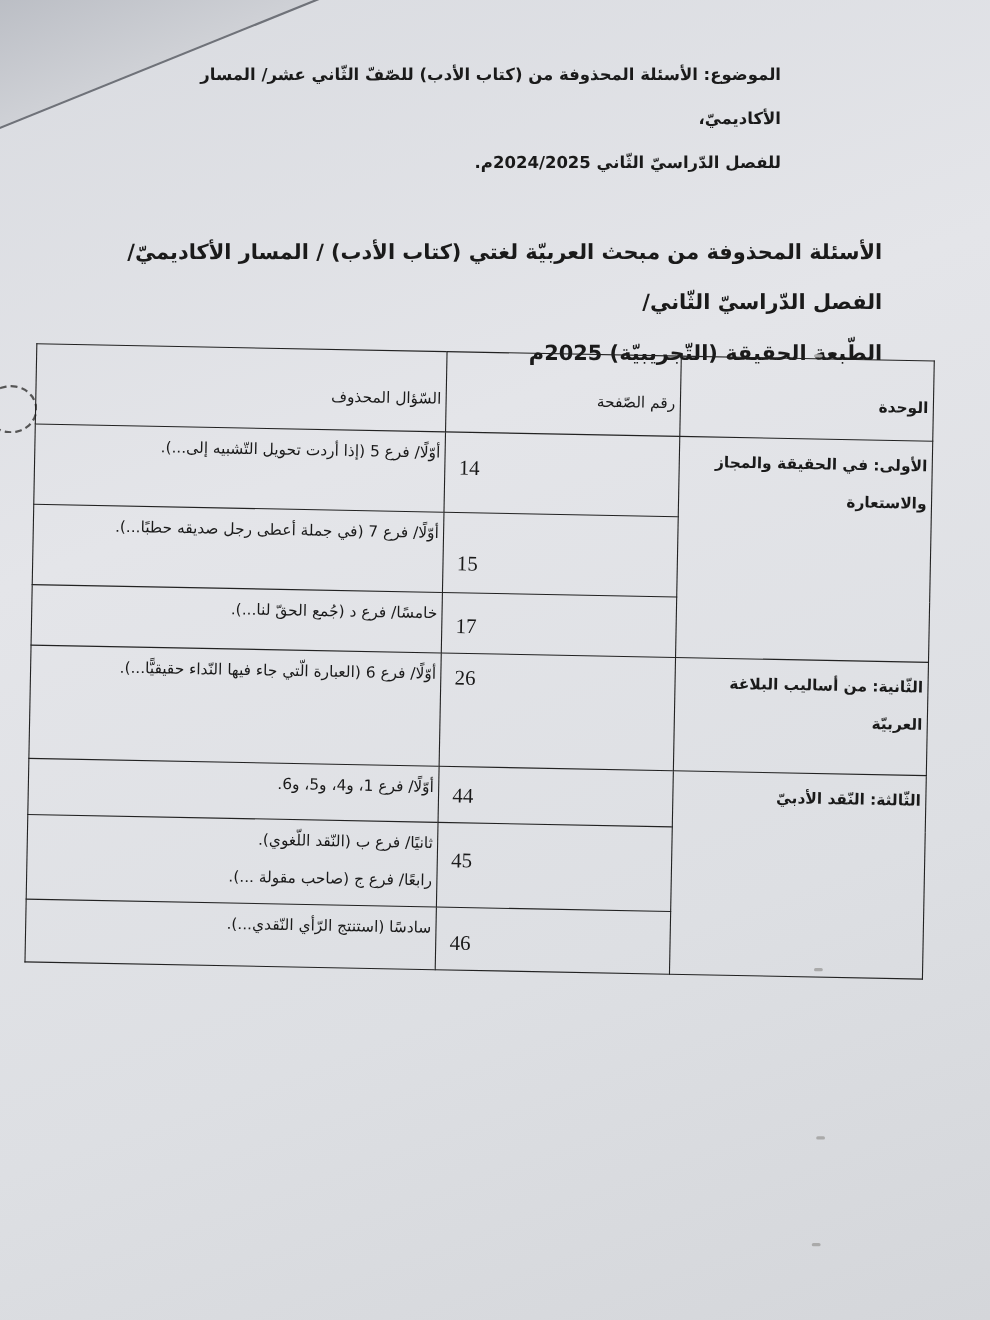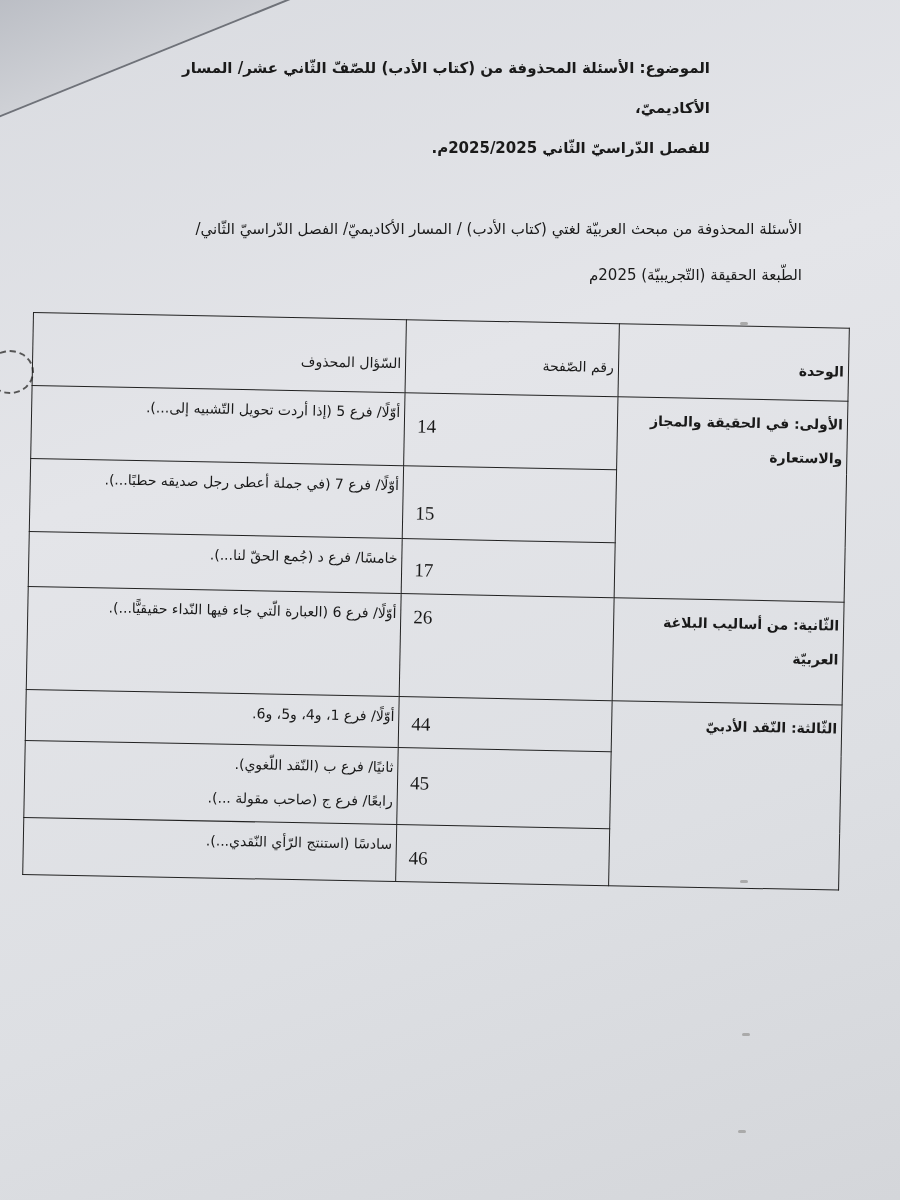--- a/index.html
+++ b/index.html
@@ -14,21 +14,21 @@
     background: linear-gradient(180deg,#b9bcc3,#cfd1d6);
     transform: rotate(-22deg); border-bottom:2px solid #6f7279;
   }
   .doc { position:absolute; left:0; top:0; width:900px; height:955px; direction:rtl; }
   .subject {
     position:absolute; right:190px; top:48px; width:600px;
     font-size:15px; line-height:40px; font-weight:bold; text-align:right;
   }
   .heading {
     position:absolute; right:98px; top:206px; width:720px;
-    font-size:15px; line-height:46px; font-weight:normal; text-align:right;
+    font-size:19px; line-height:46px; font-weight:bold; text-align:right;
   }
   .table-wrap {
     position:absolute; left:33px; top:312px; width:817px;
     transform: rotate(1.1deg); transform-origin: top left;
   }
   table { border-collapse:collapse; width:100%; direction:rtl; }
   td, th {
     border:1.6px solid #222; vertical-align:top; text-align:right;
     font-size:14px; line-height:34px; padding:6px 4px; font-weight:normal;
   }
@@ -46,21 +46,21 @@
 </style>
 </head>
 <body>
 
 <div class="page-fold"></div>
 <div class="margin-mark"></div>
 
 <div class="doc">
   <div class="subject">
     <div>الموضوع: الأسئلة المحذوفة من (كتاب الأدب) للصّفّ الثّاني عشر/ المسار الأكاديميّ،</div>
-    <div>للفصل الدّراسيّ الثّاني 2025/2025م.</div>
+    <div>للفصل الدّراسيّ الثّاني 2024/2025م.</div>
   </div>
 
   <div class="heading">
     <div>الأسئلة المحذوفة من مبحث العربيّة لغتي (كتاب الأدب) / المسار الأكاديميّ/ الفصل الدّراسيّ الثّاني/</div>
     <div>الطّبعة الحقيقة (التّجريبيّة) 2025م</div>
   </div>
 
   <div class="table-wrap">
     <table>
       <tbody>

